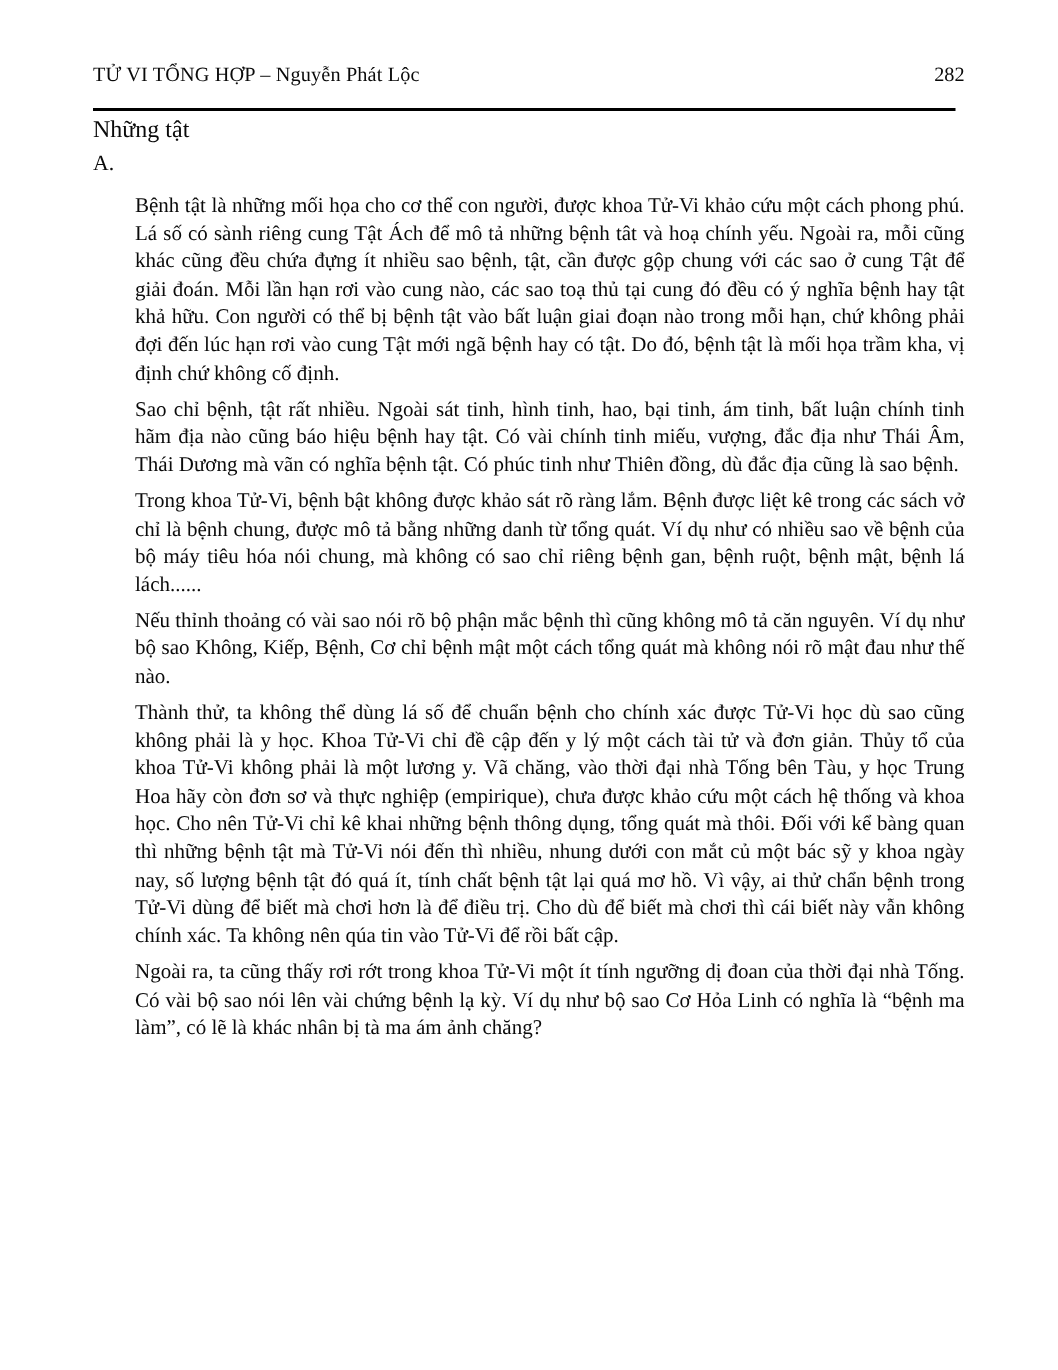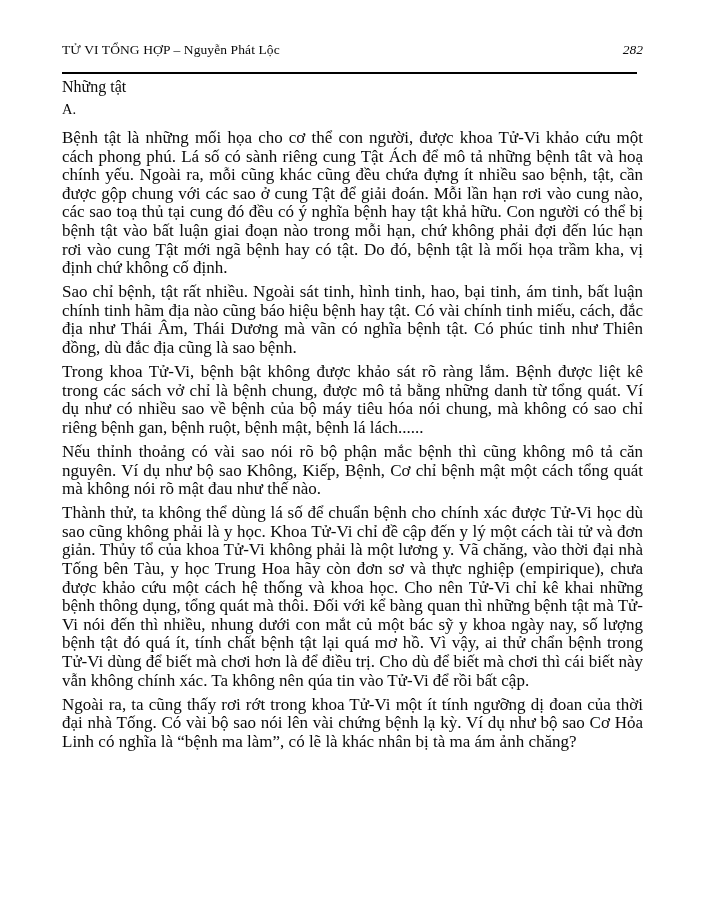--- a/index.html
+++ b/index.html
@@ -19,21 +19,21 @@
   }
   .header-row {
     display: flex;
     justify-content: space-between;
     align-items: baseline;
     font-size: 13.5px;
     line-height: 16px;
     white-space: nowrap;
   }
   .header-title { letter-spacing: 0.1px; }
-  .header-page { padding-right: 0px; font-style: italic; }
+  .header-page { padding-right: 0px; }
   .rule {
     margin-top: 14px;
     width: 575px;
     border-top: 2px solid #000000;
     height: 0;
   }
   .running-label {
     margin-top: 4px;
     font-size: 16px;
     line-height: 17px;
@@ -44,23 +44,24 @@
     line-height: 17px;
     display: flex;
     white-space: nowrap;
   }
   .section-marker {
     width: 106px;
     flex: 0 0 106px;
   }
   .body-text {
     margin-top: 11px;
-    font-size: 17px;
+    font-size: 14px;
     line-height: 18.6px;
     text-align: justify;
+    margin-left: 28px;
   }
   .body-text p {
     margin: 0 0 5.5px 0;
   }
 </style>
 </head>
 <body>
 
 <div class="page">
 
@@ -72,20 +73,20 @@
   <div class="rule"></div>
 
   <div class="running-label">Những tật</div>
 
   <div class="section-heading">
     <span class="section-marker">A.</span>
   </div>
 
   <div class="body-text">
     <p>Bệnh tật là những mối họa cho cơ thể con người, được khoa Tử-Vi khảo cứu một cách phong phú. Lá số có sành riêng cung Tật Ách để mô tả những bệnh tât và hoạ chính yếu. Ngoài ra, mỗi cũng khác cũng đều chứa đựng ít nhiều sao bệnh, tật, cần được gộp chung với các sao ở cung Tật để giải đoán. Mỗi lần hạn rơi vào cung nào, các sao toạ thủ tại cung đó đều có ý nghĩa bệnh hay tật khả hữu. Con người có thể bị bệnh tật vào bất luận giai đoạn nào trong mỗi hạn, chứ không  phải đợi đến lúc hạn rơi vào cung Tật mới ngã bệnh hay có tật. Do đó, bệnh tật là mối họa trầm kha, vị định chứ không cố định.</p>
-    <p>Sao chỉ bệnh, tật rất nhiều. Ngoài sát tinh, hình tinh, hao, bại tinh, ám tinh, bất luận chính tinh hãm địa nào cũng báo hiệu bệnh hay tật.  Có vài chính tinh miếu, cách, đắc địa như Thái Âm, Thái Dương mà vãn có nghĩa bệnh tật. Có phúc tinh như  Thiên đồng, dù đắc địa cũng là sao bệnh.</p>
+    <p>Sao chỉ bệnh, tật rất nhiều. Ngoài sát tinh, hình tinh, hao, bại tinh, ám tinh, bất luận chính tinh hãm địa nào cũng báo hiệu bệnh hay tật.  Có vài chính tinh miếu, vượng, đắc địa như Thái Âm, Thái Dương mà vãn có nghĩa bệnh tật. Có phúc tinh như  Thiên đồng, dù đắc địa cũng là sao bệnh.</p>
     <p>Trong khoa Tử-Vi, bệnh bật không được khảo sát rõ ràng lắm. Bệnh được liệt kê trong các sách vở chỉ là bệnh chung, được mô tả bằng những danh từ tổng quát. Ví dụ như có nhiều sao về bệnh của bộ máy tiêu hóa nói chung, mà không có sao chỉ riêng bệnh gan, bệnh ruột, bệnh mật, bệnh lá lách......</p>
     <p>Nếu thỉnh thoảng có vài sao nói rõ bộ phận mắc bệnh thì cũng không mô tả căn nguyên. Ví dụ như bộ sao Không, Kiếp, Bệnh, Cơ chỉ bệnh mật một cách tổng quát mà không nói rõ mật đau như thế nào.</p>
     <p>Thành thử, ta không thể dùng lá số để chuẩn bệnh cho chính xác được Tử-Vi học dù sao cũng không phải là y học. Khoa Tử-Vi chỉ đề cập đến y lý một cách tài tử  và đơn giản. Thủy tổ của khoa Tử-Vi không phải là một lương y. Vã chăng, vào thời đại nhà Tống bên Tàu, y học Trung Hoa hãy còn đơn sơ và thực nghiệp (empirique), chưa được khảo cứu một cách hệ thống và khoa học. Cho nên Tử-Vi chỉ kê khai những bệnh thông dụng, tổng quát mà thôi. Đối với kể bàng quan thì những bệnh tật mà Tử-Vi nói đến thì nhiều, nhung dưới con  mắt củ một bác sỹ y  khoa ngày nay, số lượng bệnh tật đó quá ít, tính chất bệnh tật lại quá mơ hồ. Vì vậy, ai thử chẩn bệnh trong Tử-Vi dùng để biết mà chơi hơn là để điều trị. Cho dù để biết mà chơi thì cái biết này vẫn không chính xác. Ta không nên qúa tin vào Tử-Vi để rồi bất cập.</p>
     <p>Ngoài ra, ta cũng thấy rơi rớt trong khoa Tử-Vi một ít tính ngưỡng dị đoan của thời đại nhà Tống. Có vài bộ sao nói lên vài chứng bệnh lạ kỳ. Ví dụ như bộ sao Cơ Hỏa Linh có nghĩa là “bệnh ma làm”, có lẽ là khác nhân bị tà ma ám ảnh chăng?</p>
   </div>
 
 </div>
 
 </body></html>

